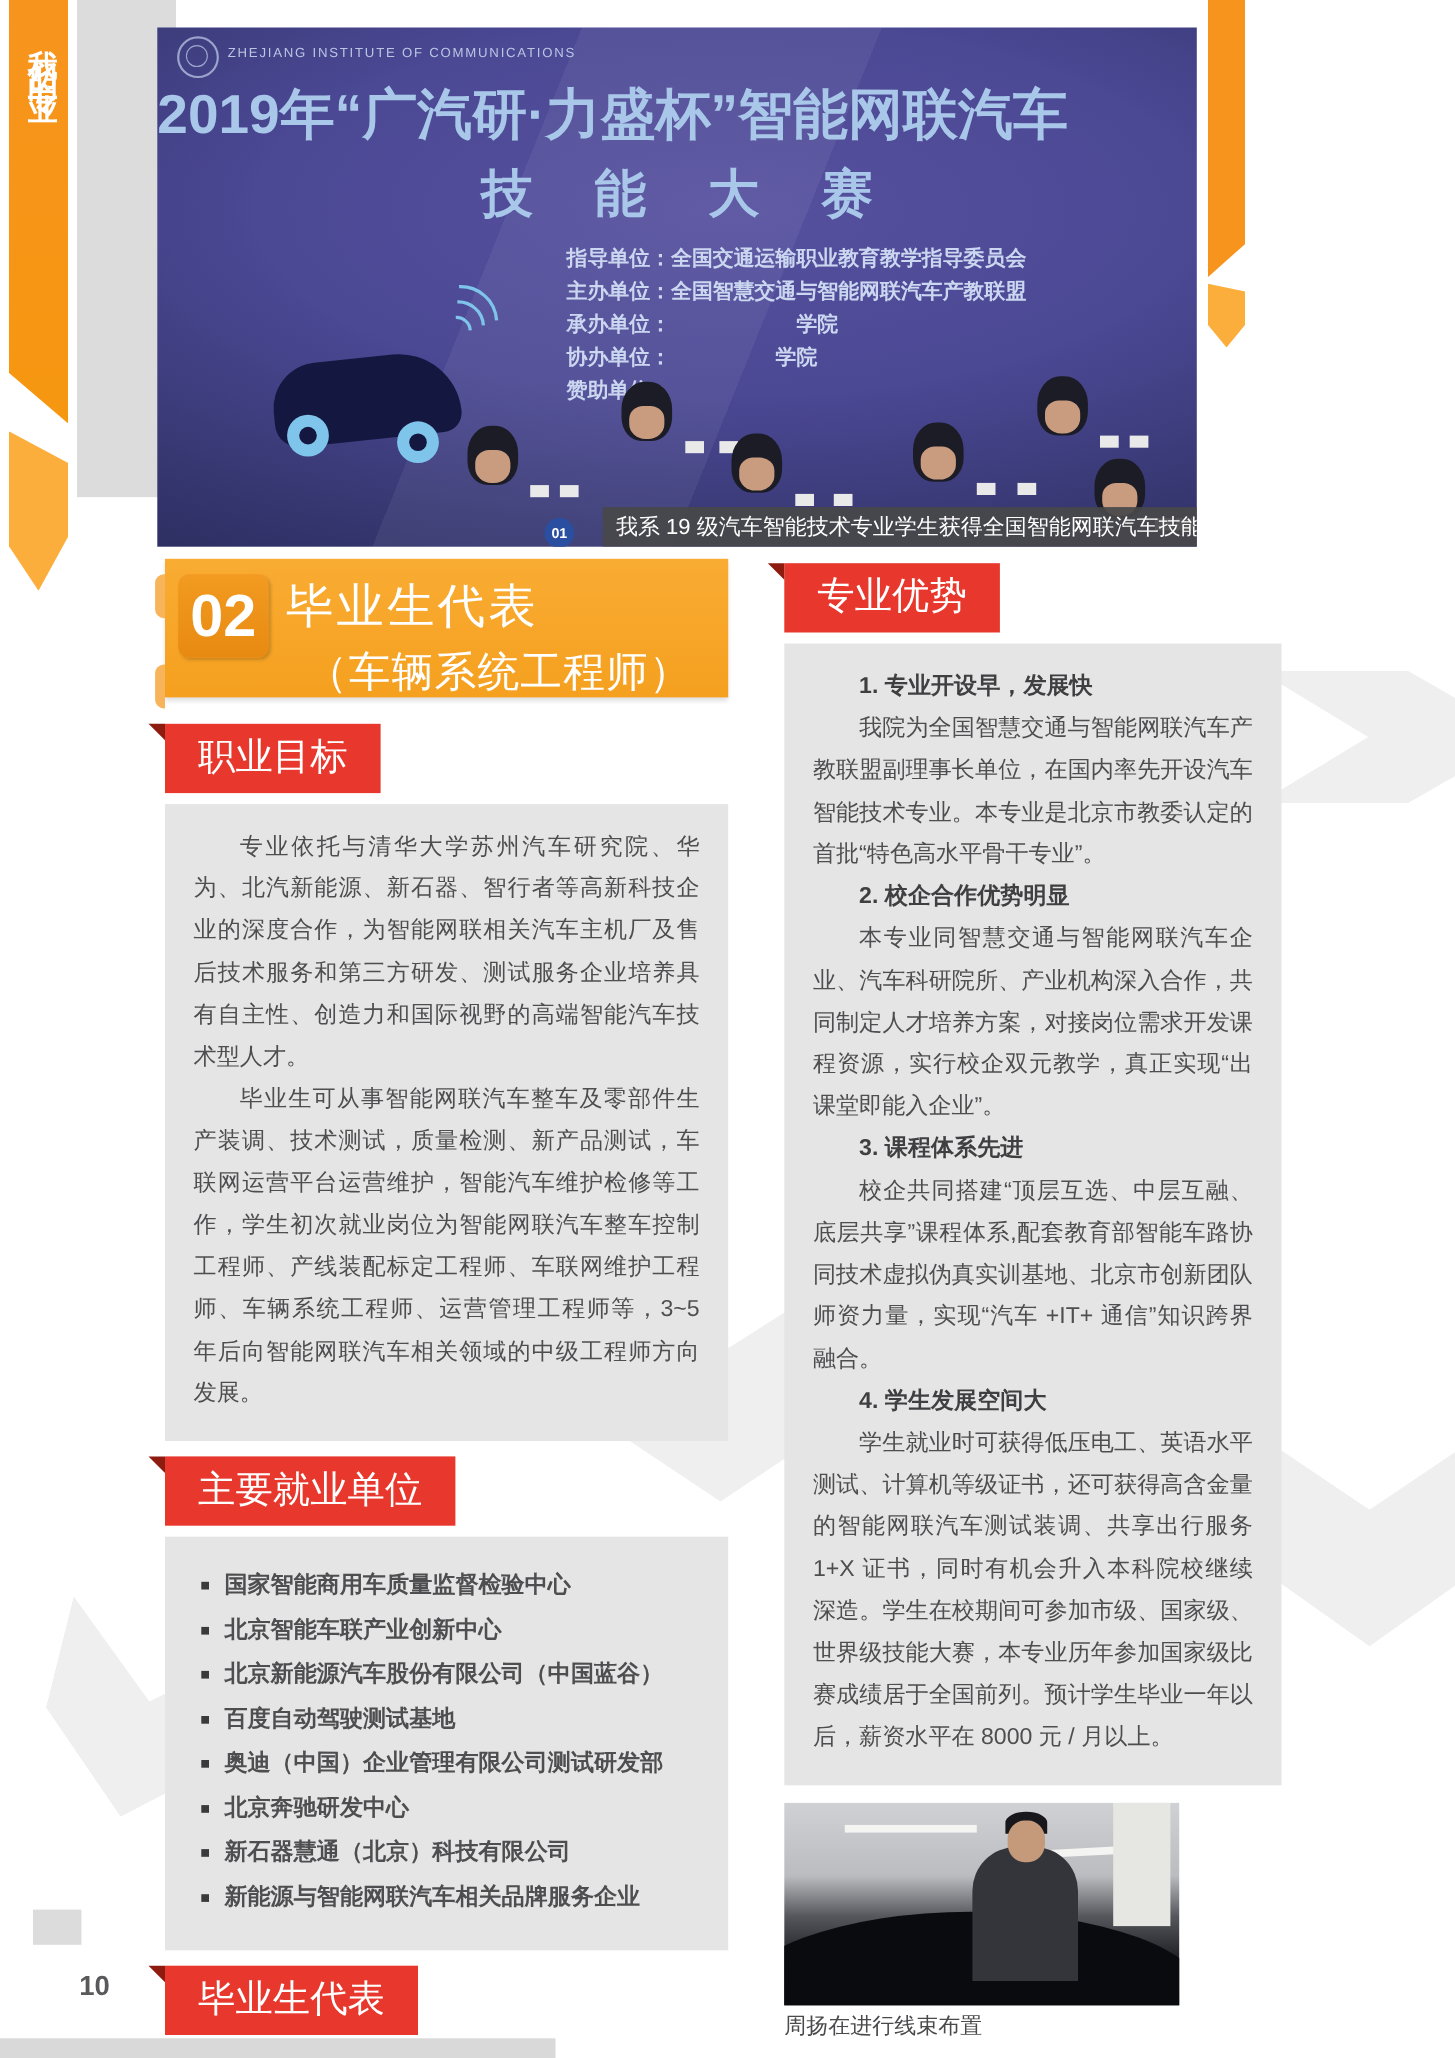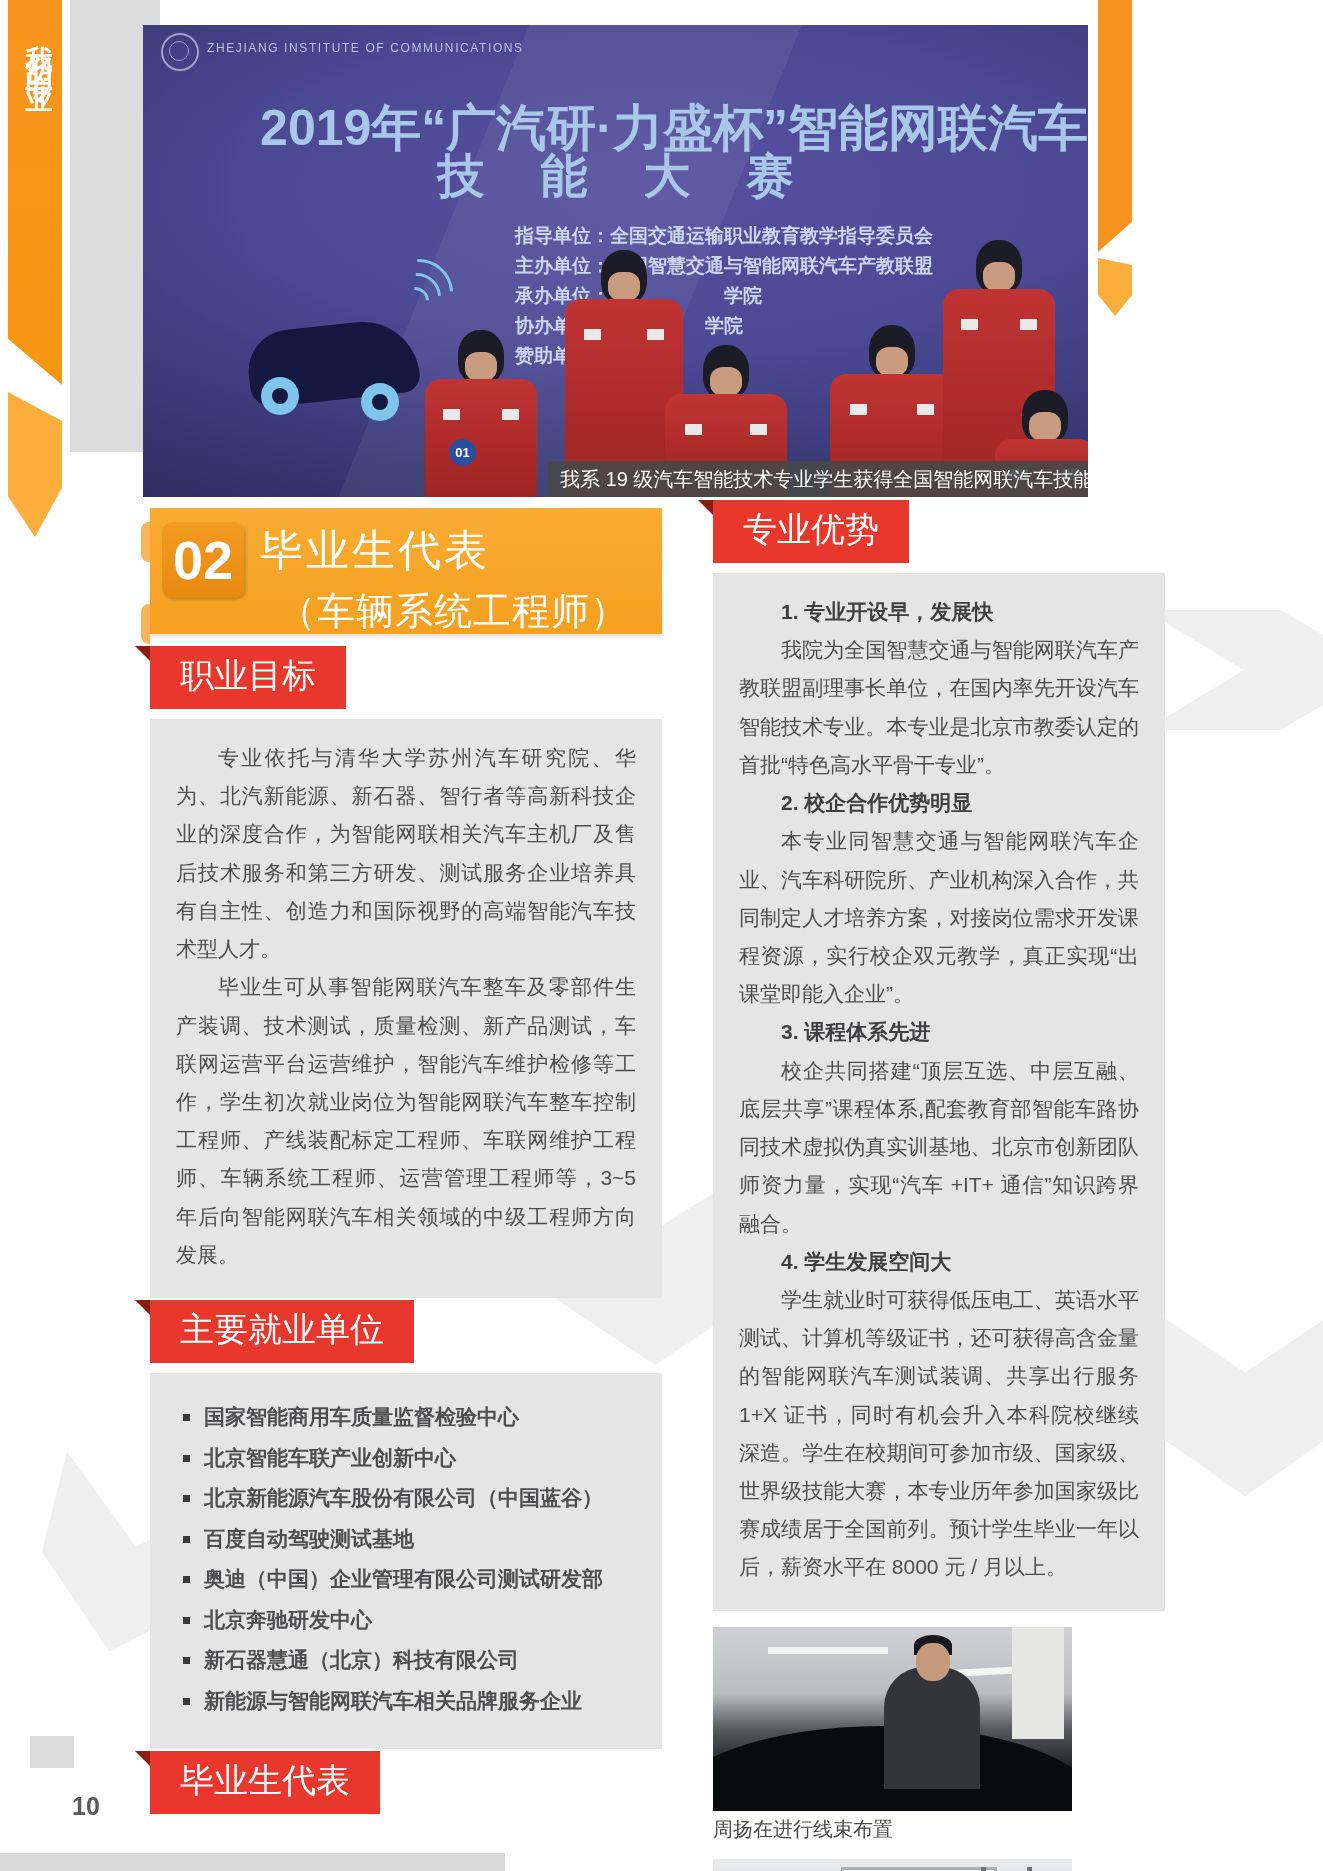--- a/index.html
+++ b/index.html
@@ -31,37 +31,37 @@
   
   .banner{position:absolute;left:143px;top:25px;width:945px;height:472px;overflow:hidden;z-index:2;
       background:radial-gradient(120% 95% at 55% 35%,#56519E 0%,#4B4894 38%,#35366F 70%,#23244E 100%);}
   .banner::before{content:"";position:absolute;inset:0;
       background:linear-gradient(112deg,transparent 34%,rgba(255,255,255,.06) 34%,rgba(255,255,255,.06) 58%,transparent 58%);}
   .logo-circle{position:absolute;left:18px;top:8px;width:34px;height:34px;border:2px solid #B9C6E4;
       border-radius:50%;opacity:.75;}
   .logo-circle::after{content:"";position:absolute;left:6px;top:6px;width:18px;height:18px;
       border:1.5px solid #B9C6E4;border-radius:50%;}
   .logo-text{position:absolute;left:64px;top:16px;font-size:12px;color:#B9C6E4;letter-spacing:1.6px;}
-  .btitle1{position:absolute;left:0;right:0;top:46px;text-align:right;font-size:50px;font-weight:bold;color:#A9C7E9;margin-top:24px;}
+  .btitle1{position:absolute;left:0;right:0;top:46px;text-align:left;font-size:50px;font-weight:bold;color:#A9C7E9;}
   .btitle2{position:absolute;left:0;right:0;top:120px;text-align:center;font-size:47px;font-weight:bold;
       color:#A9C7E9;letter-spacing:56px;text-indent:56px;}
   .orgs{position:absolute;left:372px;top:196px;font-size:19px;font-weight:bold;color:#CBD7F0;line-height:30px;z-index:3;}
   
   .car-body{position:absolute;left:105px;top:300px;width:170px;height:75px;background:#14173F;
       border-radius:42px 58px 18px 22px;transform:rotate(-6deg);z-index:3;}
   .car-wheel{position:absolute;width:38px;height:38px;border-radius:50%;background:#7FC4EA;z-index:4;}
   .car-wheel::after{content:"";position:absolute;left:11px;top:11px;width:16px;height:16px;border-radius:50%;background:#14173F;}
   .cw1{left:118px;top:352px;} .cw2{left:218px;top:358px;}
   .wave{position:absolute;border:3px solid #7FC4EA;border-radius:50%;
       border-color:#7FC4EA transparent transparent transparent;transform:rotate(42deg);z-index:3;}
   .wv1{left:258px;top:262px;width:22px;height:22px;}
   .wv2{left:250px;top:248px;width:42px;height:42px;}
   .wv3{left:242px;top:234px;width:62px;height:62px;}
   
-  .person{position:absolute;bottom:0;display:flex;flex-direction:column;align-items:center;z-index:4;}
+  .person{position:absolute;bottom:0;display:flex;flex-direction:row;align-items:center;z-index:4;}
   .hd{width:46px;height:54px;background:#1C1C26;border-radius:46% 46% 40% 40%;position:relative;flex:0 0 auto;}
   .hd::after{content:"";position:absolute;left:7px;top:22px;width:32px;height:30px;background:#C99C7F;border-radius:40% 40% 46% 46%;}
   .bd{width:100%;flex:1;margin-top:-5px;background:linear-gradient(180deg,#C03433,#9E2423);
       border-radius:16px 16px 0 0;position:relative;}
   .bd::before,.bd::after{content:"";position:absolute;top:30px;width:17px;height:11px;background:#E9E9E9;}
   .bd::before{left:16%;} .bd::after{right:16%;}
   .p1{left:282px;width:112px;height:167px;} .p2{left:422px;width:118px;height:247px;}
   .p3{left:522px;width:122px;height:152px;} .p4{left:687px;width:124px;height:172px;}
   .p5{left:800px;width:112px;height:257px;} .p6{left:852px;width:100px;height:107px;}
   .badge01{position:absolute;left:24px;top:60px;width:27px;height:27px;border-radius:50%;background:#2B4FA0;
@@ -78,21 +78,21 @@
   .block02::before,.block02::after{content:"";position:absolute;left:-9px;width:9px;height:40px;
       background:#F8B45A;border-radius:8px 0 0 8px;}
   .block02::before{top:14px;} .block02::after{top:96px;}
   .num02{position:absolute;left:12px;top:14px;width:82px;height:76px;border-radius:10px;
       background:linear-gradient(180deg,#F29A21,#E88A12);box-shadow:2px 2px 3px rgba(0,0,0,.18);
       color:#fff;font-size:54px;font-weight:bold;text-align:center;line-height:76px;}
   .t02a{position:absolute;left:110px;top:14px;font-size:43px;color:#fff;letter-spacing:3px;}
   .t02b{position:absolute;left:128px;top:78px;font-size:38px;color:#fff;letter-spacing:1px;}
 
   .sec-header{position:relative;display:inline-block;background:#E8382D;color:#fff;
-      font-family:"Liberation Serif",serif;font-size:34px;padding:7px 30px 10px;margin:2px 0 10px;}
+      font-family:"Liberation Serif",serif;font-size:34px;padding:7px 30px 10px;margin:14px 0 10px;}
   .sec-header::before{content:"";position:absolute;left:-15px;top:0;width:0;height:0;
       border-top:15px solid #8E1B10;border-left:15px solid transparent;}
 
   .graybox{background:#e5e5e5;padding:20px 26px 24px;font-size:21px;line-height:1.82;
       text-align:justify;color:#4E4E50;}
   .graybox p{margin:0;text-indent:2em;}
   .graybox ul{list-style:none;margin:0 0;padding:0;font-weight:bold;}
   .graybox li{position:relative;padding-left:28px;margin:8px 0;line-height:1.55;}
   .graybox li::before{content:"";position:absolute;left:7px;top:13px;width:7px;height:7px;background:#3A3A3C;}
   .adv-t{font-weight:bold;color:#3F3F41;text-indent:2em;margin:4px 0 2px;}

